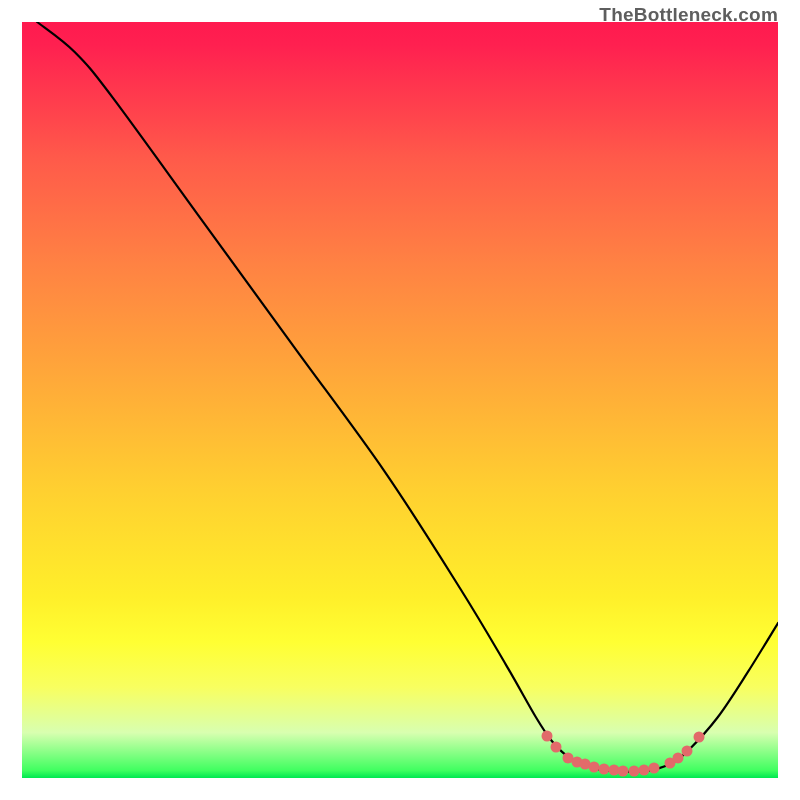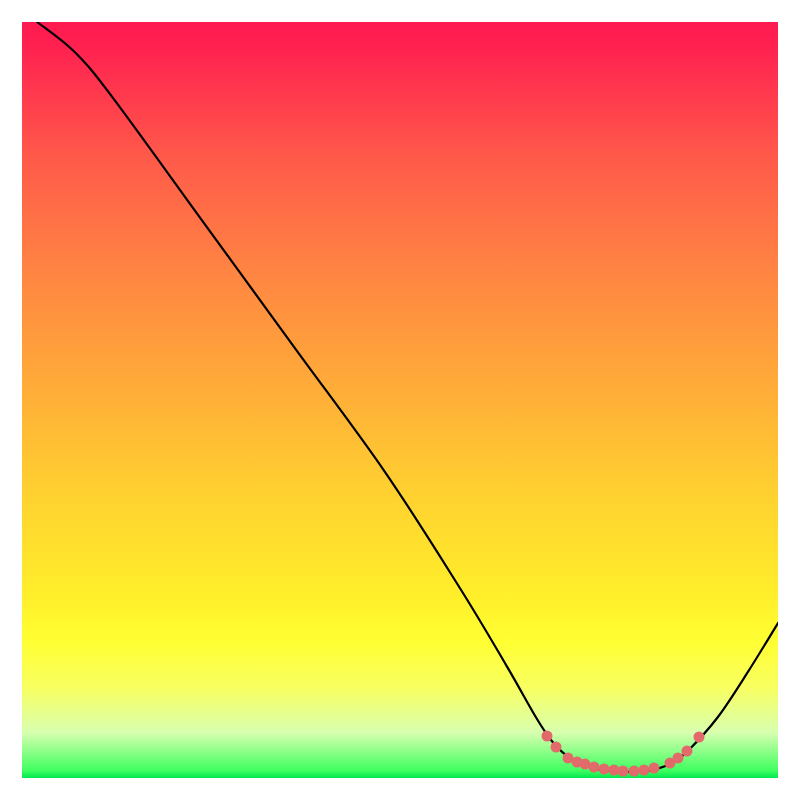--- a/index.html
+++ b/index.html
@@ -73,20 +73,21 @@
     border-radius: 50%;
     background: #e26a6a;
     transform: translate(-50%, -50%);
   }
 </style>
 </head>
 <body>
 
 <div class="chart-container">
 
+  <div class="attribution">TheBottleneck.com</div>
 
   <div class="plot-area">
     <div class="gradient-bg"></div>
 
     <svg class="curve-svg" viewBox="0 0 756 756" preserveAspectRatio="none">
       <path id="curve-path" fill="none" stroke="#000000" stroke-width="2.2" stroke-linecap="round" stroke-linejoin="round" d="M15.12,0.00 C21.42,5.04 40.32,17.64 52.92,30.24 C65.52,42.84 69.30,47.25 90.72,75.60 C112.14,103.95 151.20,158.76 181.44,200.34 C211.68,241.92 241.92,283.50 272.16,325.08 C302.40,366.66 335.16,409.50 362.88,449.82 C390.60,490.14 418.32,534.87 438.48,567.00 C458.64,599.13 471.24,621.18 483.84,642.60 C496.44,664.02 506.52,682.92 514.08,695.52 C521.64,708.12 524.16,711.90 529.20,718.20 C534.24,724.50 539.28,729.54 544.32,733.32 C549.36,737.10 554.40,738.61 559.44,740.88 C564.48,743.15 569.52,745.54 574.56,746.93 C579.60,748.31 584.64,748.69 589.68,749.20 C594.72,749.70 599.76,749.95 604.80,749.95 C609.84,749.95 614.88,749.70 619.92,749.20 C624.96,748.69 630.00,748.31 635.04,746.93 C640.08,745.54 645.12,743.78 650.16,740.88 C655.20,737.98 657.72,737.10 665.28,729.54 C672.84,721.98 685.44,708.75 695.52,695.52 C705.60,682.29 715.68,665.91 725.76,650.16 C735.84,634.41 750.96,609.21 756.00,601.02"></path>
     </svg>
 
     <div class="markers" id="markers">
         <div class="marker" style="left: 525.42px; top: 714.42px;"></div>

